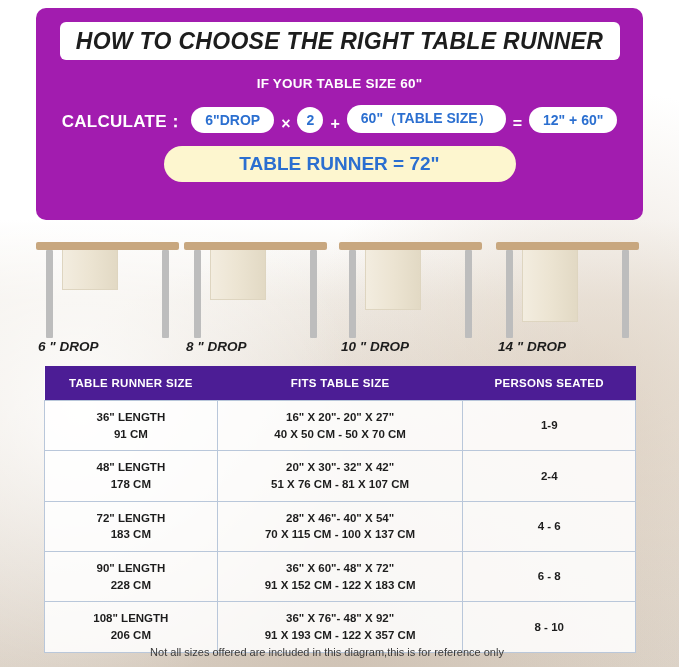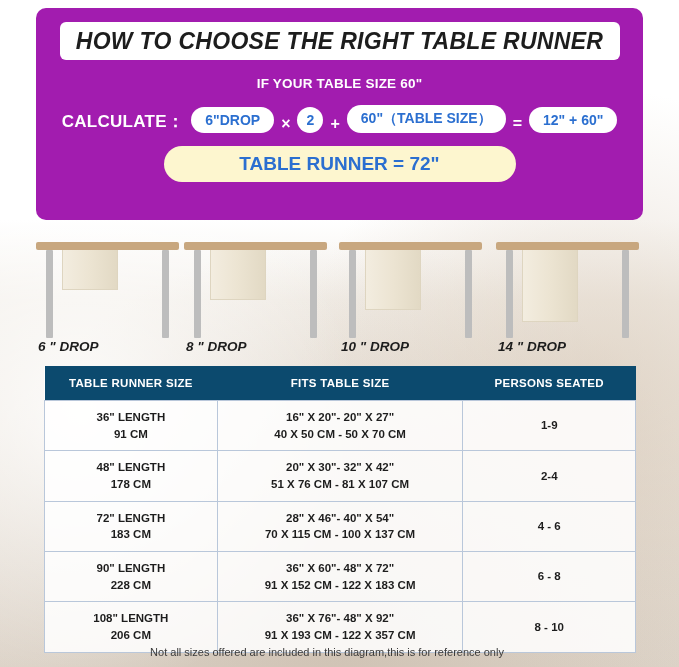--- a/index.html
+++ b/index.html
@@ -183,21 +183,21 @@
   .size-table {
     position: absolute;
     left: 44px;
     top: 366px;
     width: 592px;
     border-collapse: collapse;
     background: rgba(255,255,255,0.86);
     font-size: 11.5px;
   }
   .size-table thead th {
-    background: #0c4a6e;
+    background: #4c1d95;
     color: #ffffff;
     font-size: 11.5px;
     font-weight: bold;
     letter-spacing: .3px;
     padding: 11px 4px;
     border: none;
     white-space: nowrap;
     margin-top: 48px;
   }
   .size-table tbody td {

